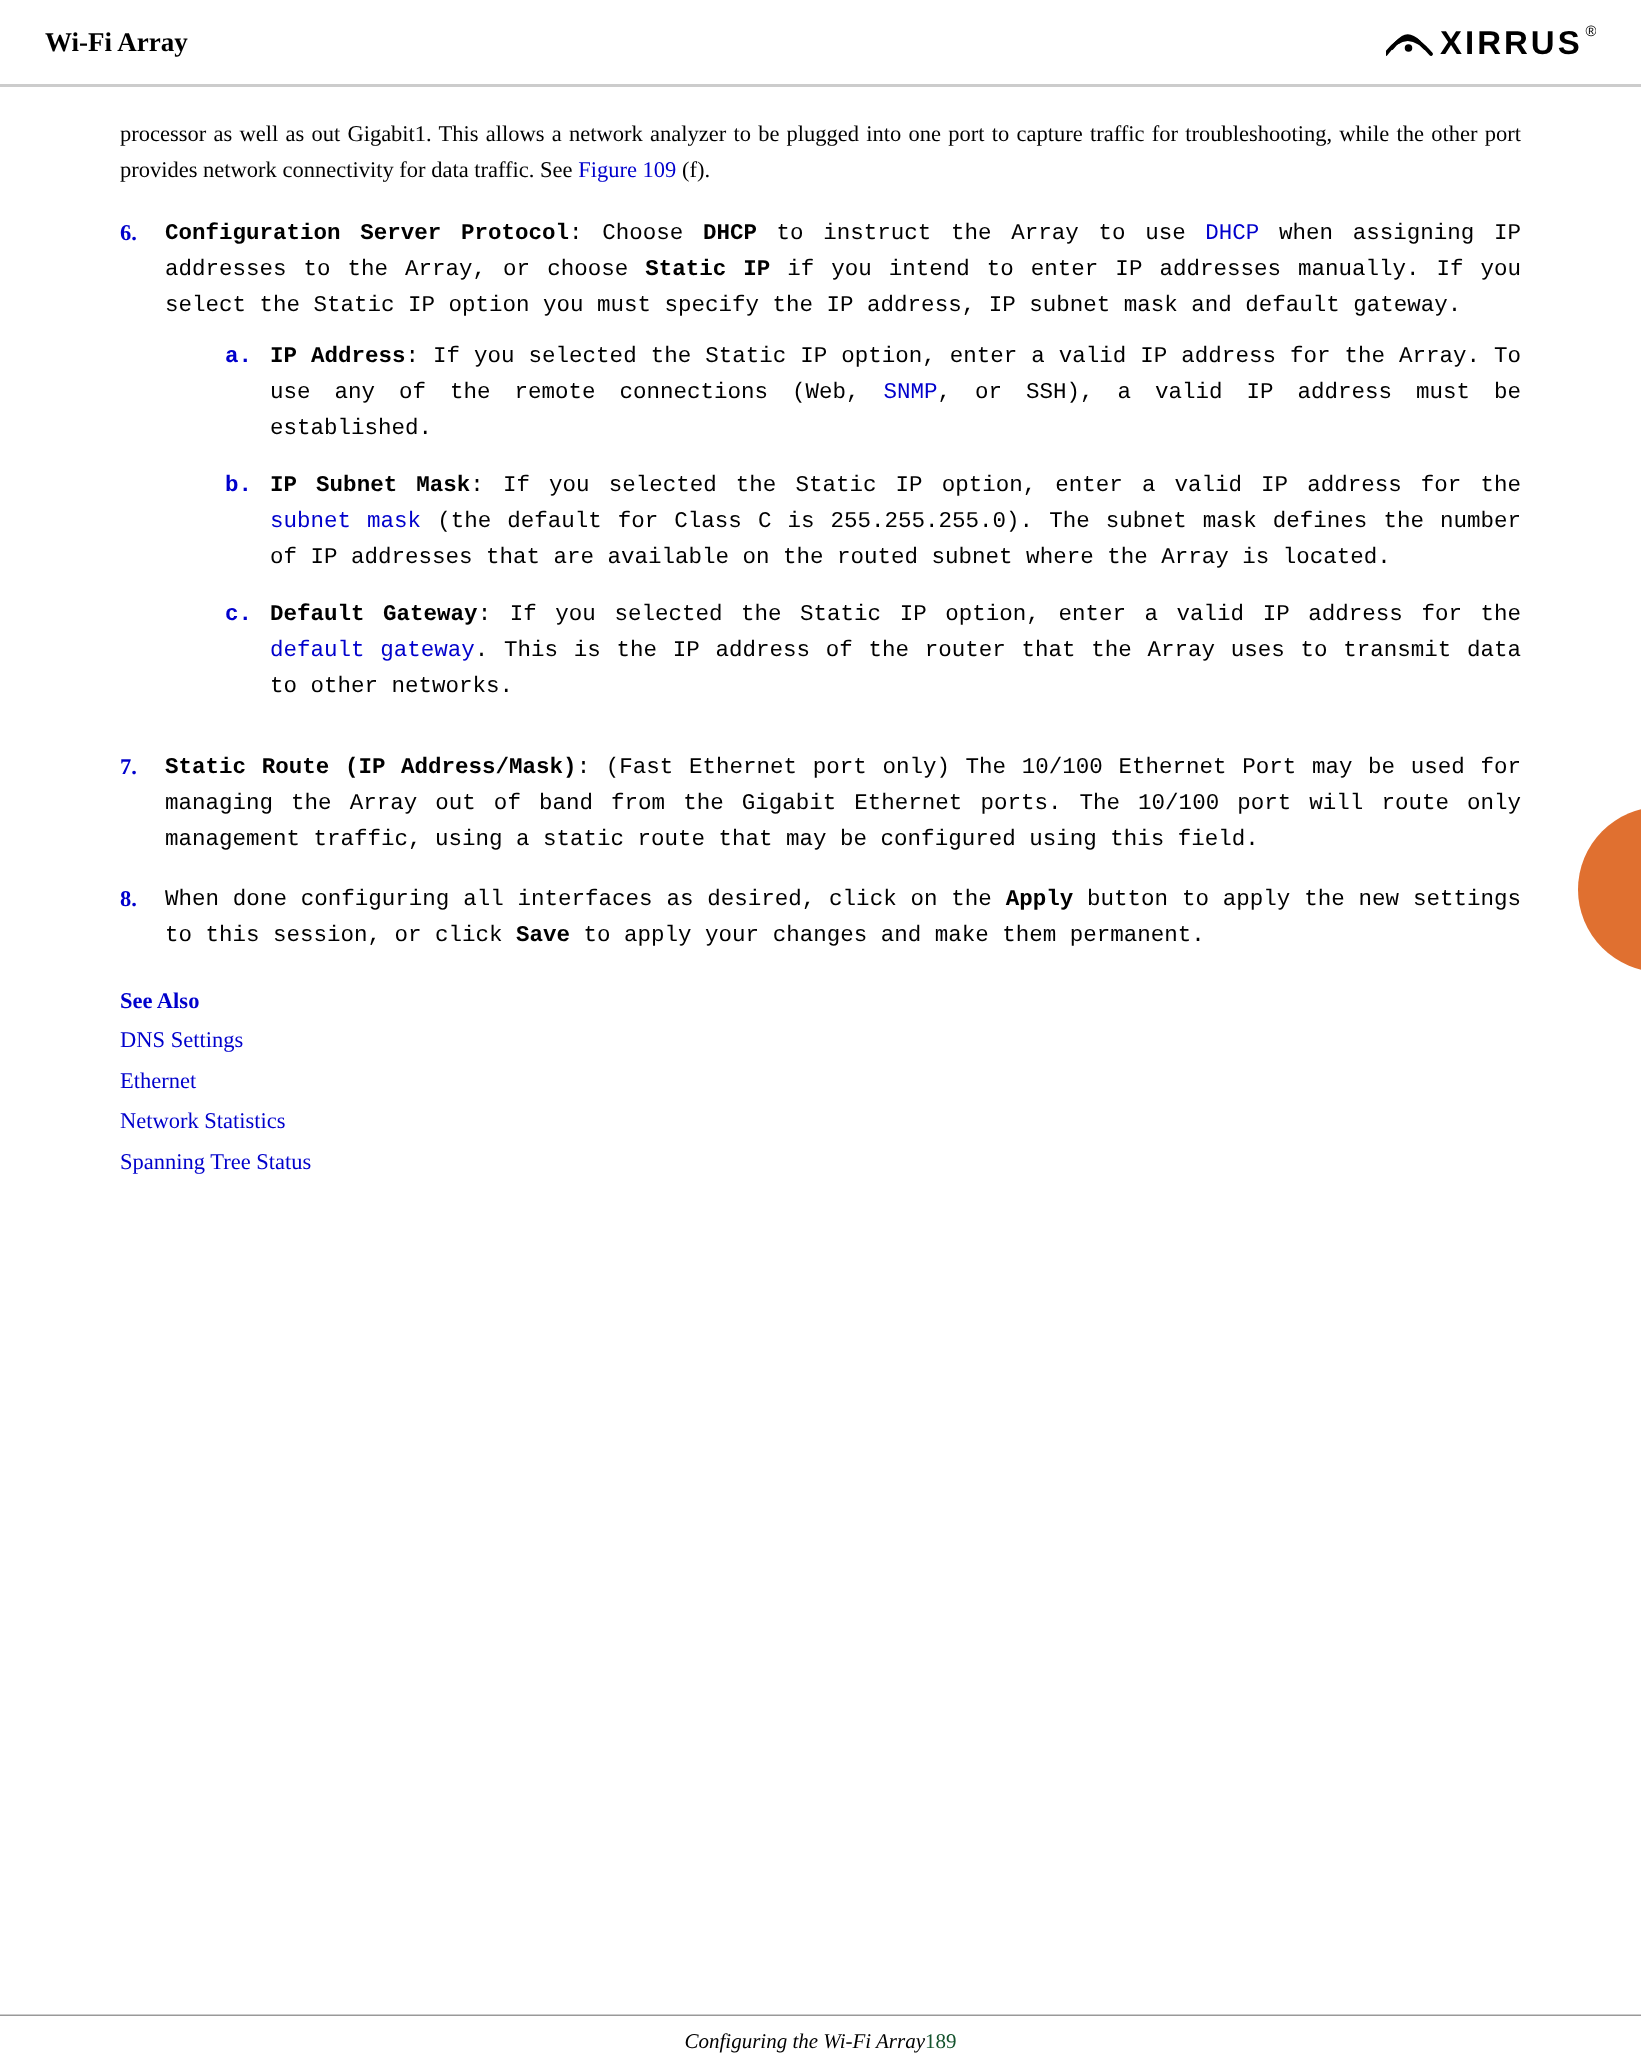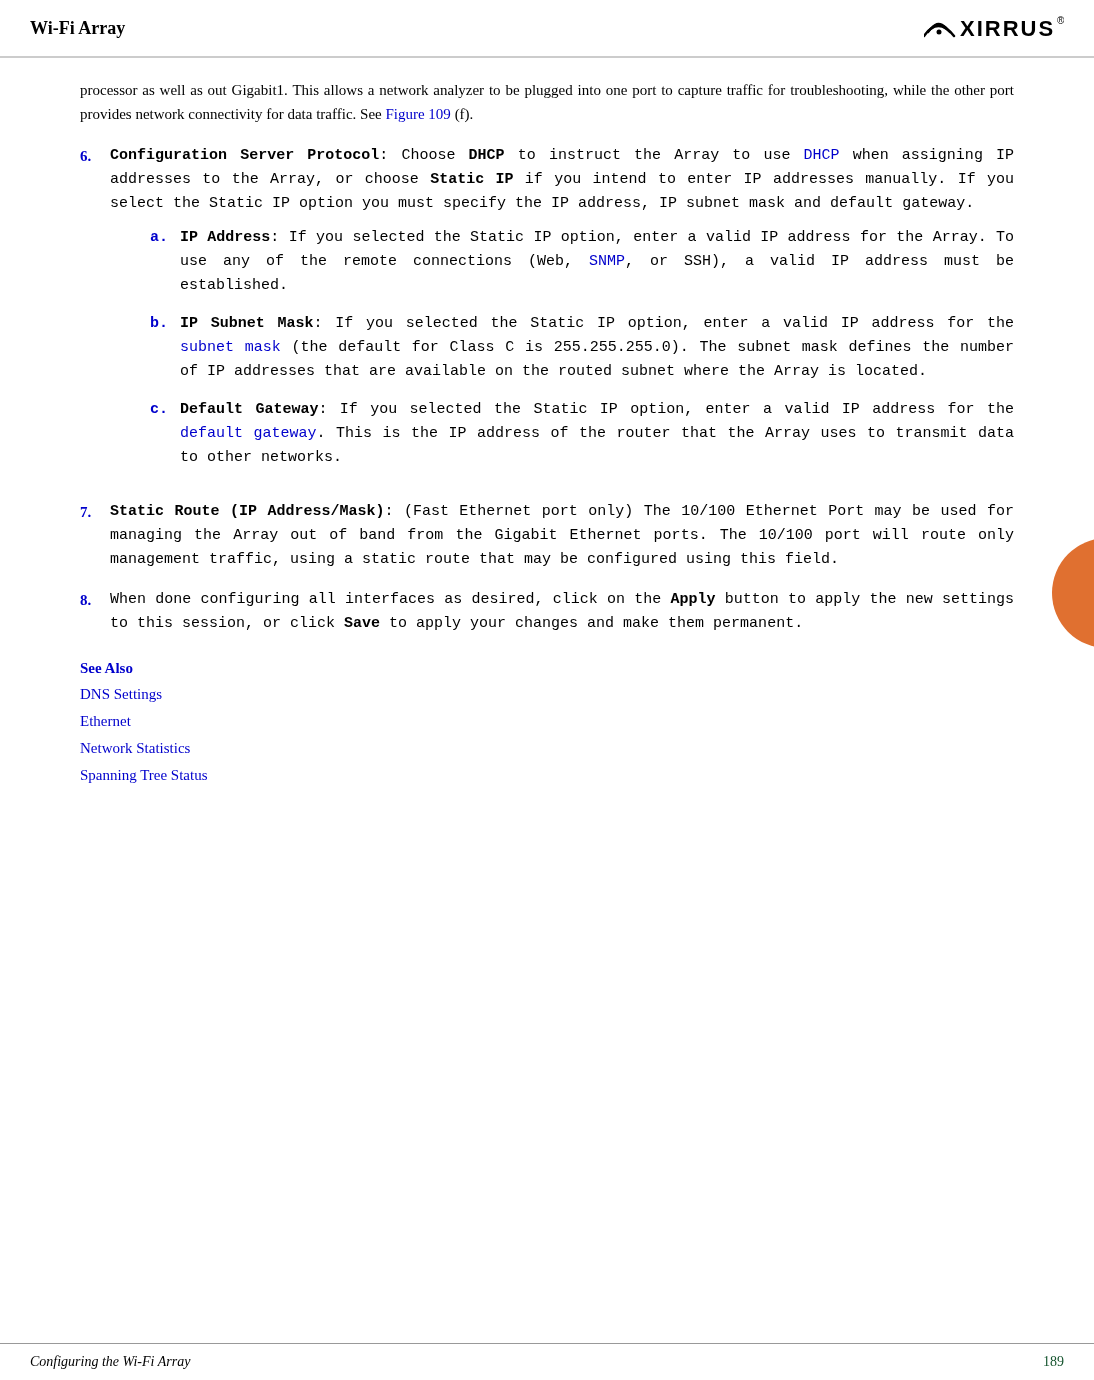--- a/index.html
+++ b/index.html
@@ -129,21 +129,21 @@
       text-decoration: none;
       line-height: 1.8;
       font-size: 15px;
     }
 
     
     .footer {
       border-top: 1.5px solid #999999;
       padding: 10px 30px;
       display: flex;
-      justify-content: space-between;
+      justify-content: center;
       align-items: center;
       margin-top: auto;
     }
 
     .footer-left {
       font-style: italic;
       font-size: 14px;
       color: #000000;
     }
 

